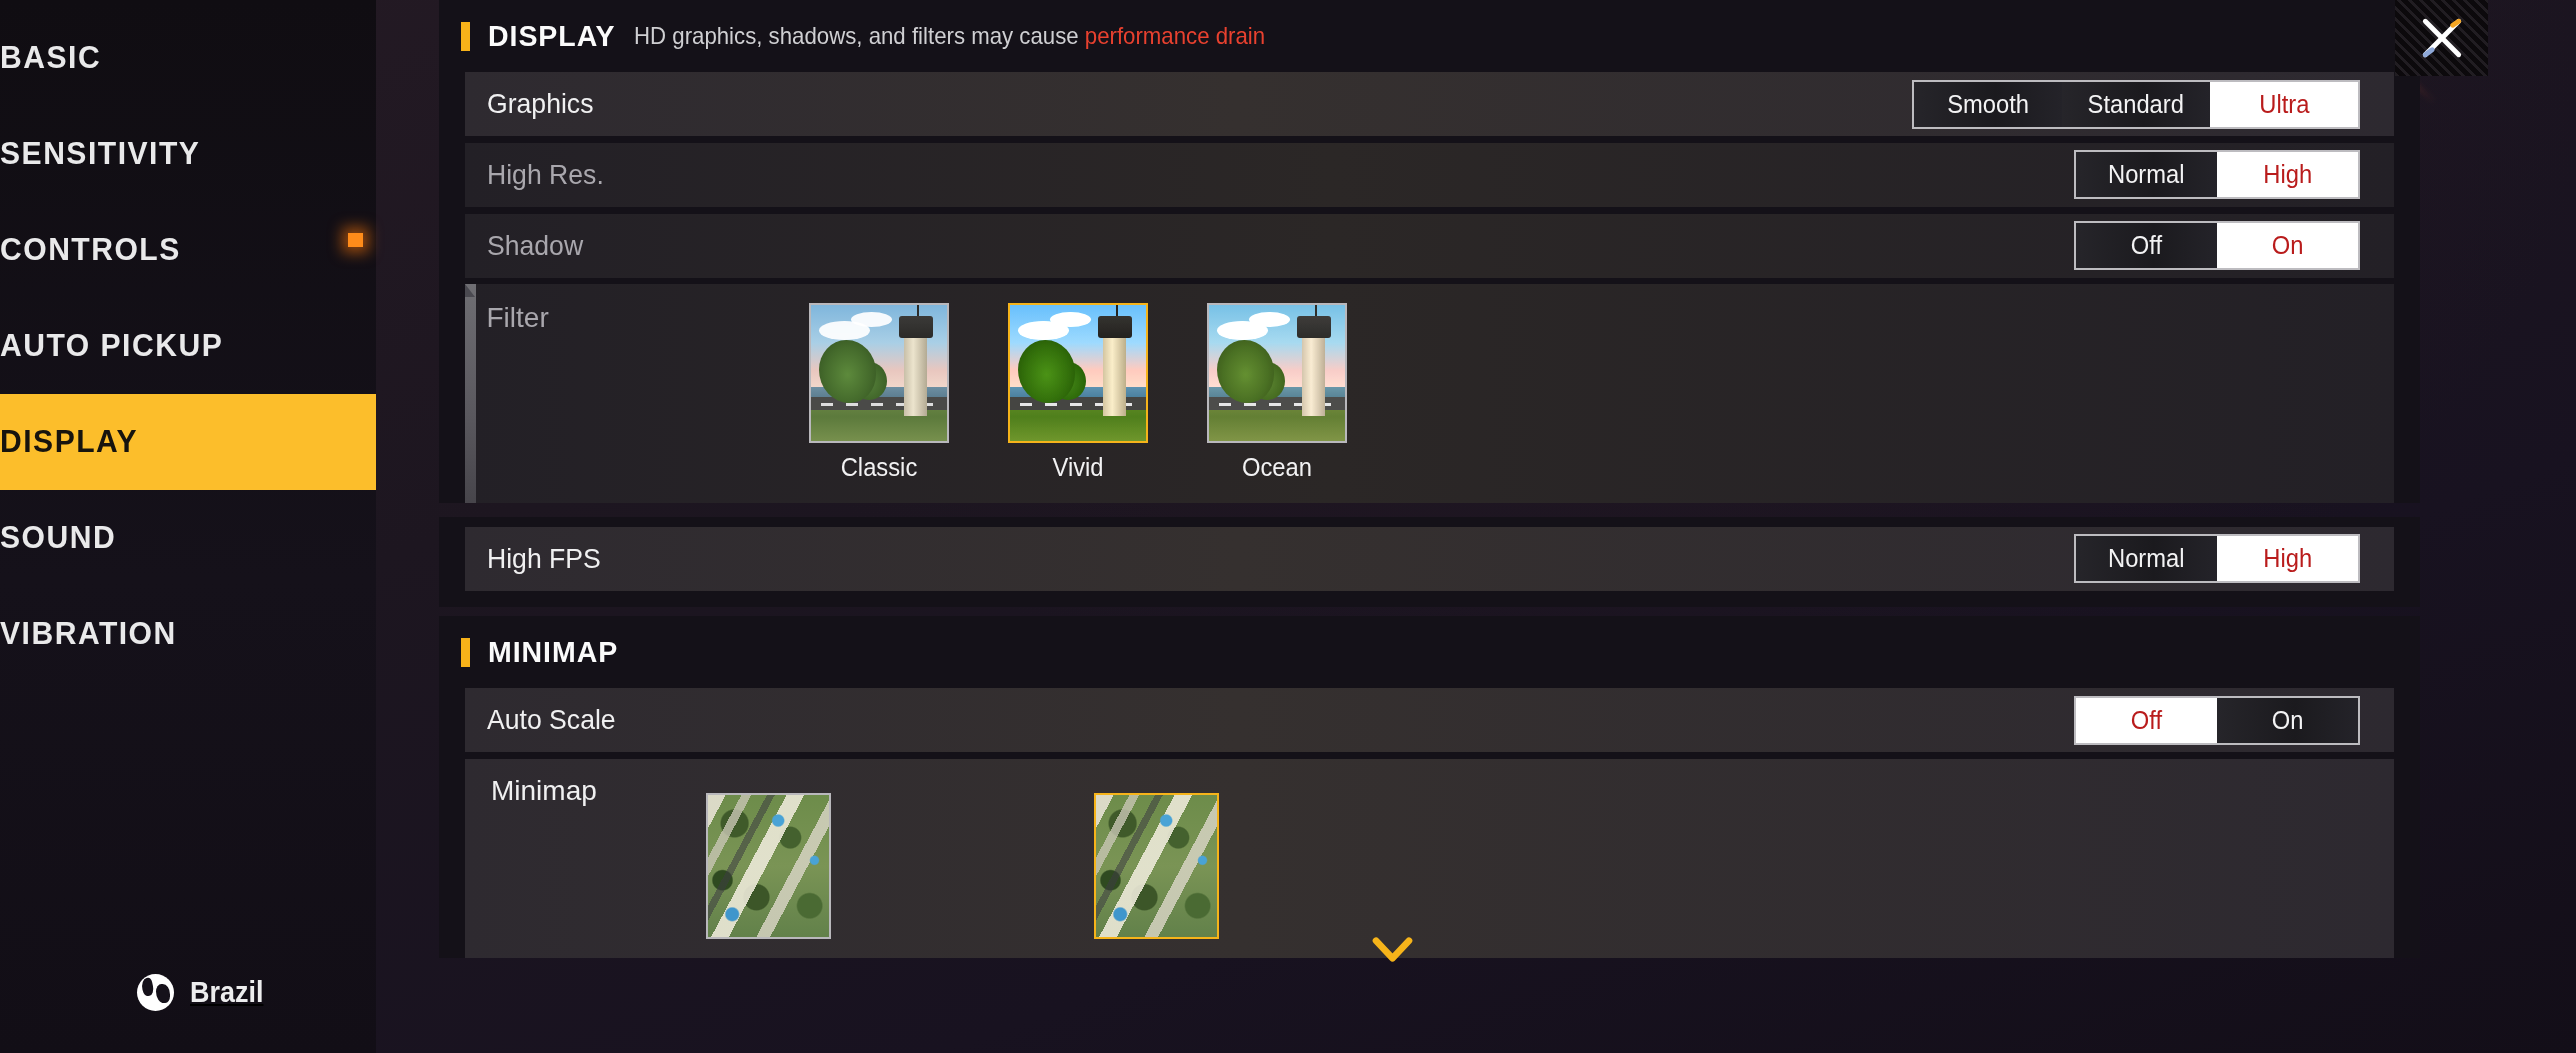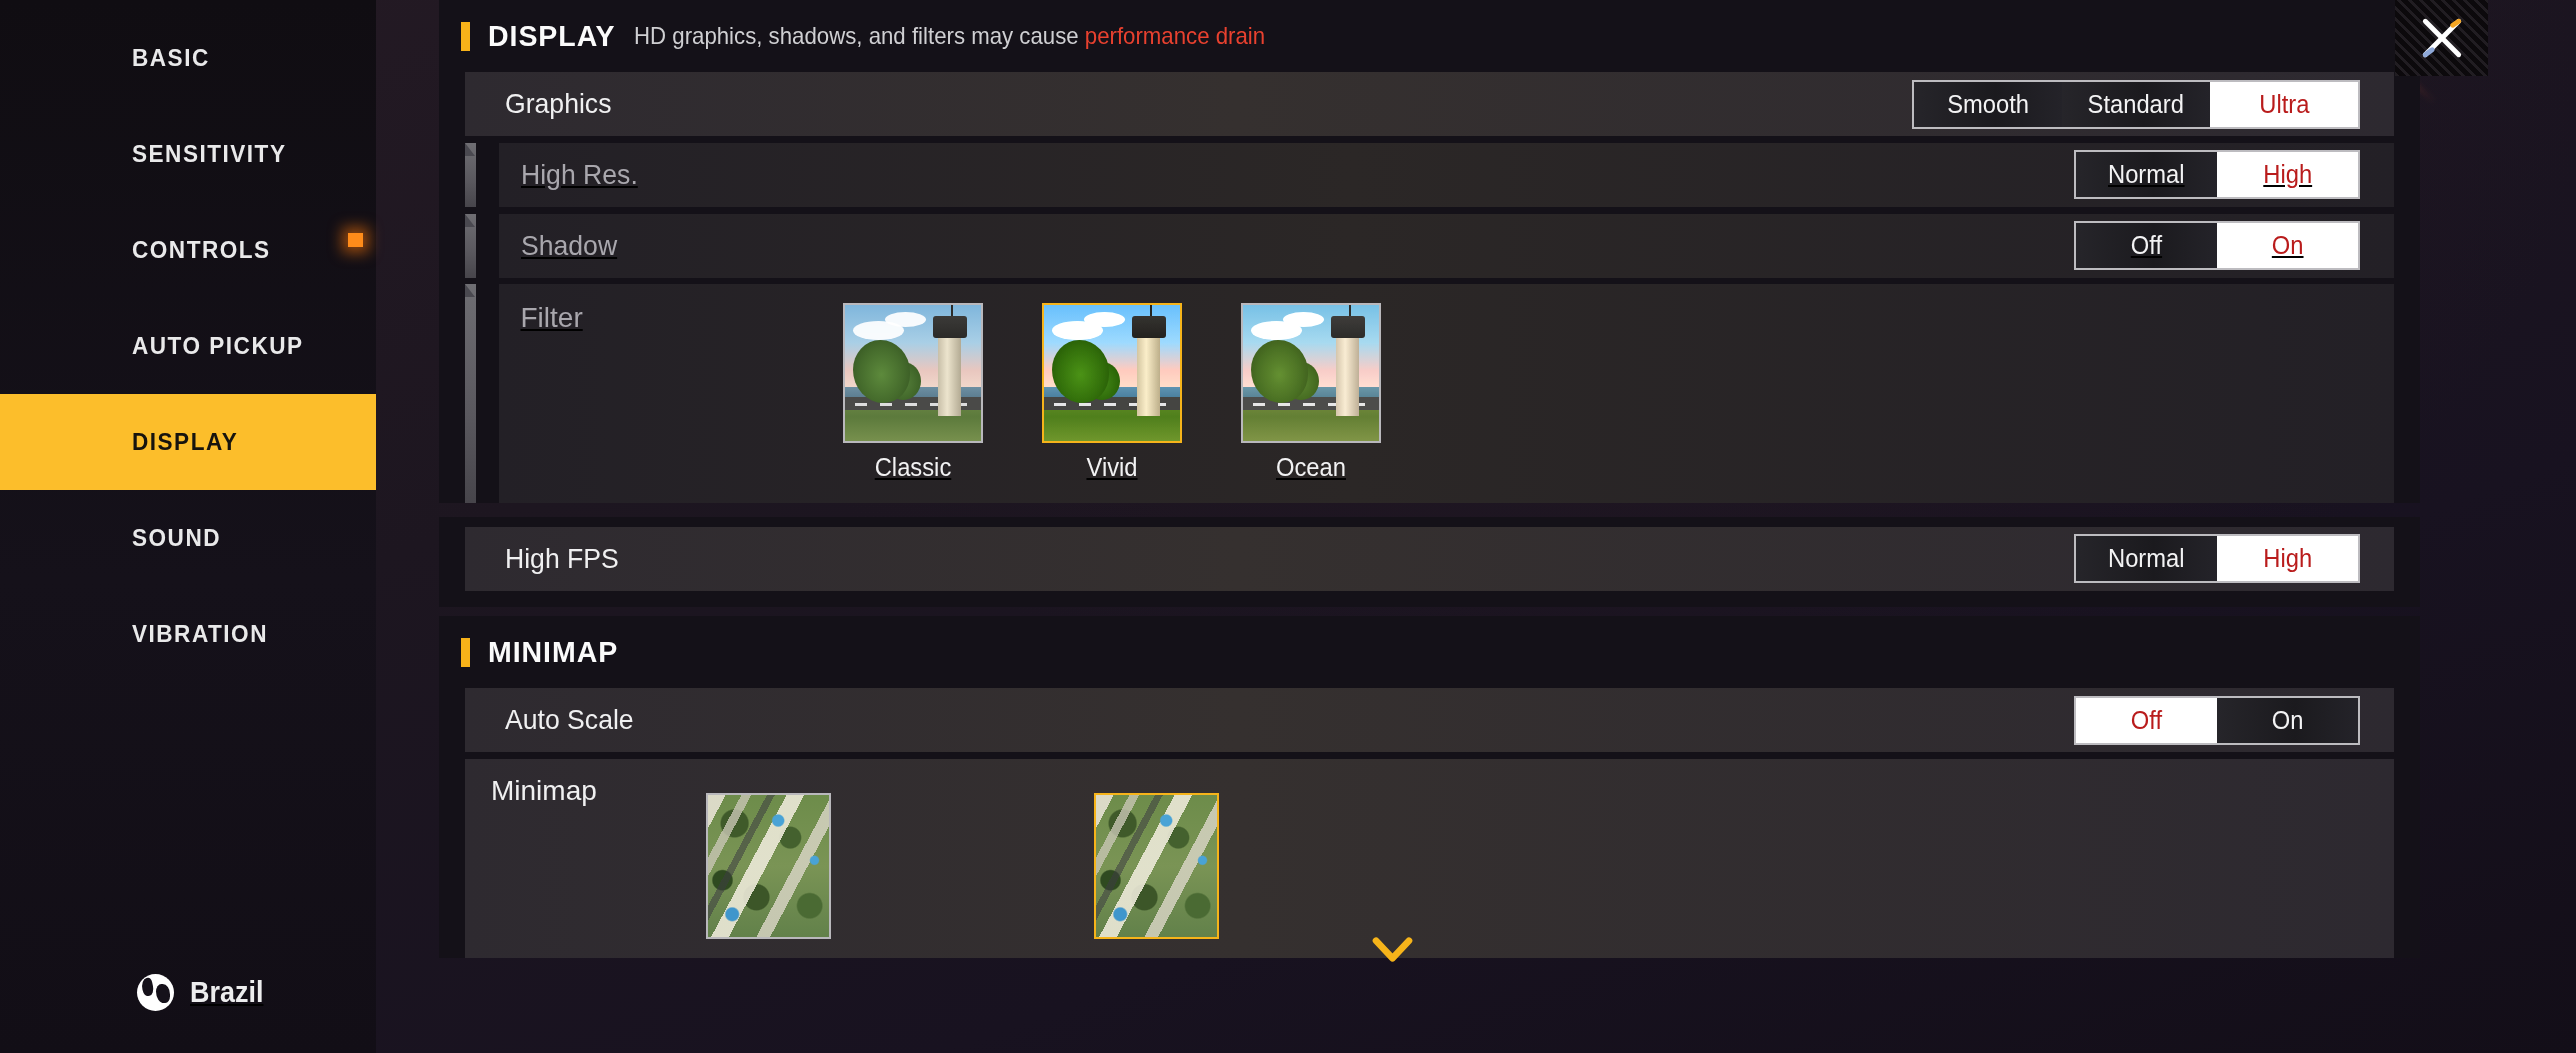--- a/index.html
+++ b/index.html
@@ -54,23 +54,22 @@
     letter-spacing: 2.4px;
     transform: scaleX(0.94);
   }
   #nav { margin-top: 9.8px; position: relative; }
 
   .nav-item {
     position: relative;
     height: 96px;
     display: flex;
     align-items: center;
-    padding-left: 132px;
     color: #e9e9ea;
-    font-size: 24px;
+    font-size: 32px;
     font-weight: 700;
     letter-spacing: 1.6px;
     transform: none;
     cursor: pointer;
   }
   .nav-item .nav-label { transform: scaleX(0.94); transform-origin: left center; display:block; }
   .nav-item.active {
     background: #fcbe2b;
     color: #17140e;
   }
@@ -188,39 +187,37 @@
   .section-note .warn { color: #e8412f; }
 
   
   .row {
     position: relative;
     display: flex;
     align-items: center;
     background: linear-gradient(90deg, #2e2a30 0%, #35302f 40%, #2d2930 100%);
     height: 64px;
     margin: 0 26px 6.8px 26px;
-    padding-left: 40px;
+    padding-left: 22px;
   }
   .row.main-row { height: 64px; }
 
   .row .row-label {
     color: #f0f0f1;
     font-size: 28px;
     font-weight: 400;
     transform: scaleX(0.95);
     transform-origin: left center;
     flex: 1;
   }
 
   
   .subrow-wrap {
     position: relative;
     margin: 0 26px 6.8px 26px;
-    padding-left: 34px;
-    text-decoration: underline;
   }
   .subrow-notch {
     position: absolute;
     left: 0; top: 0;
     width: 10.7px;
     height: 100%;
     background: linear-gradient(180deg, #6f6e73 0%, #5a585e 60%, #47454b 100%);
   }
   .subrow-notch::after {
     content: "";

